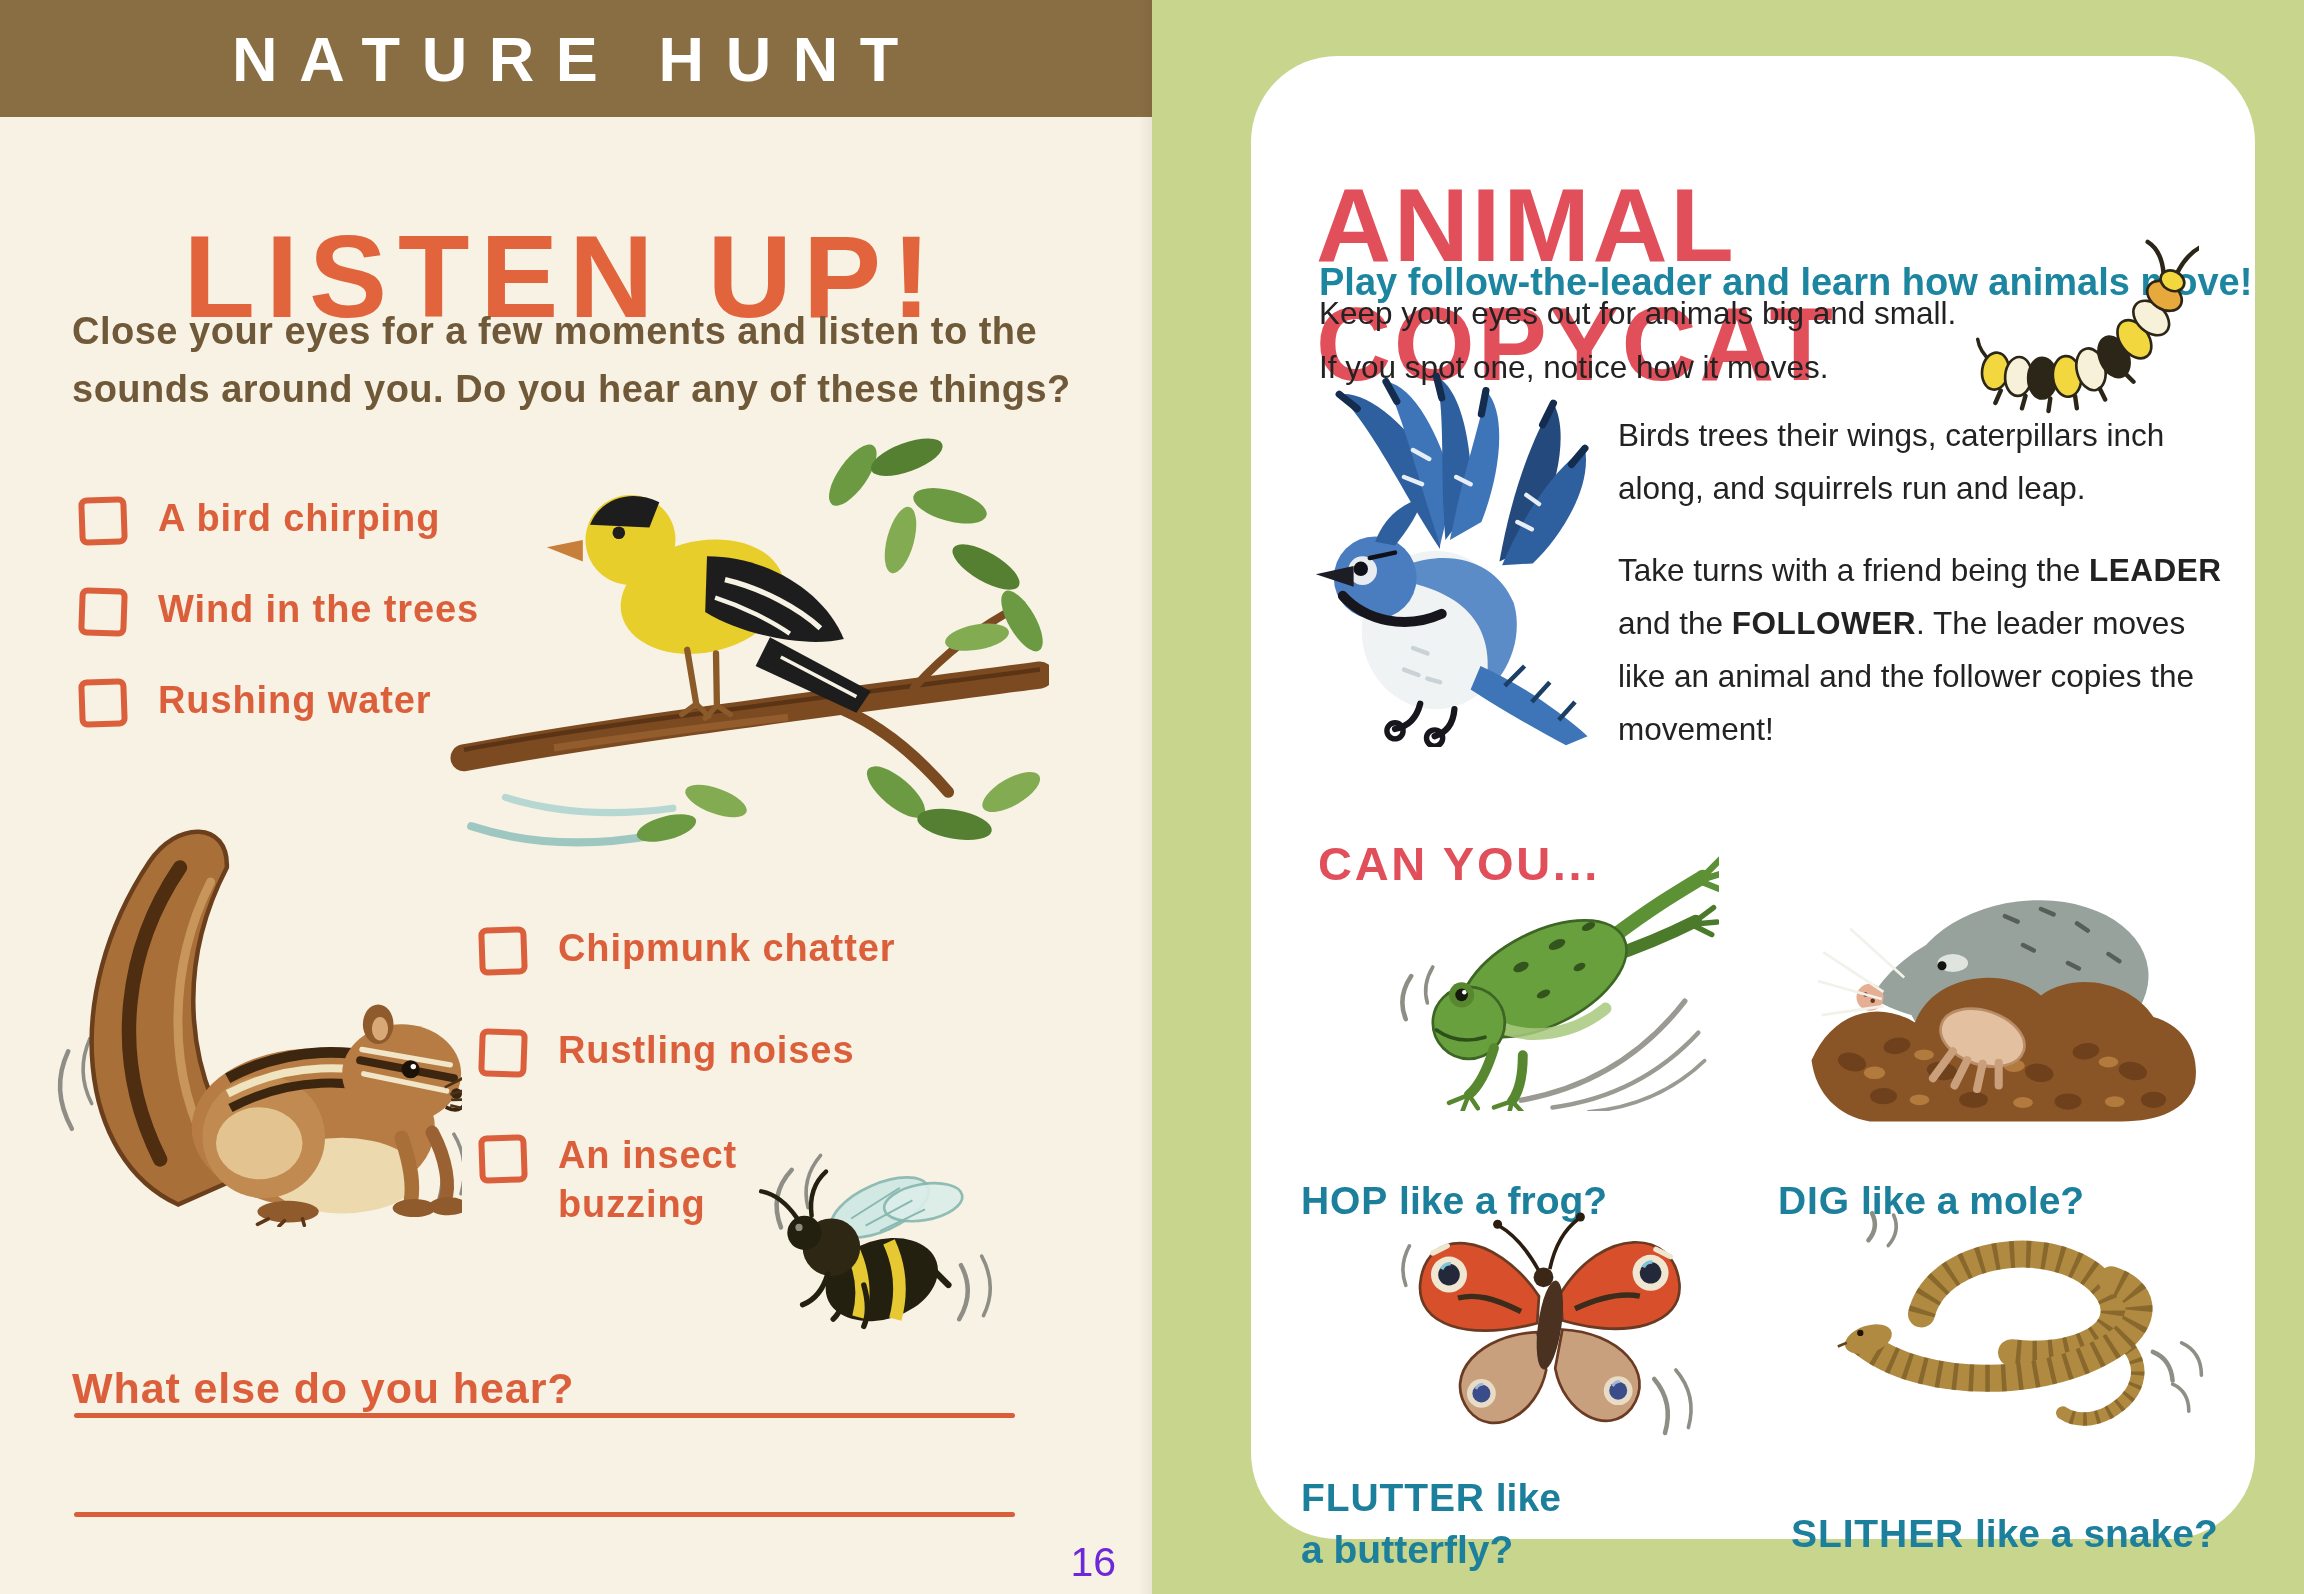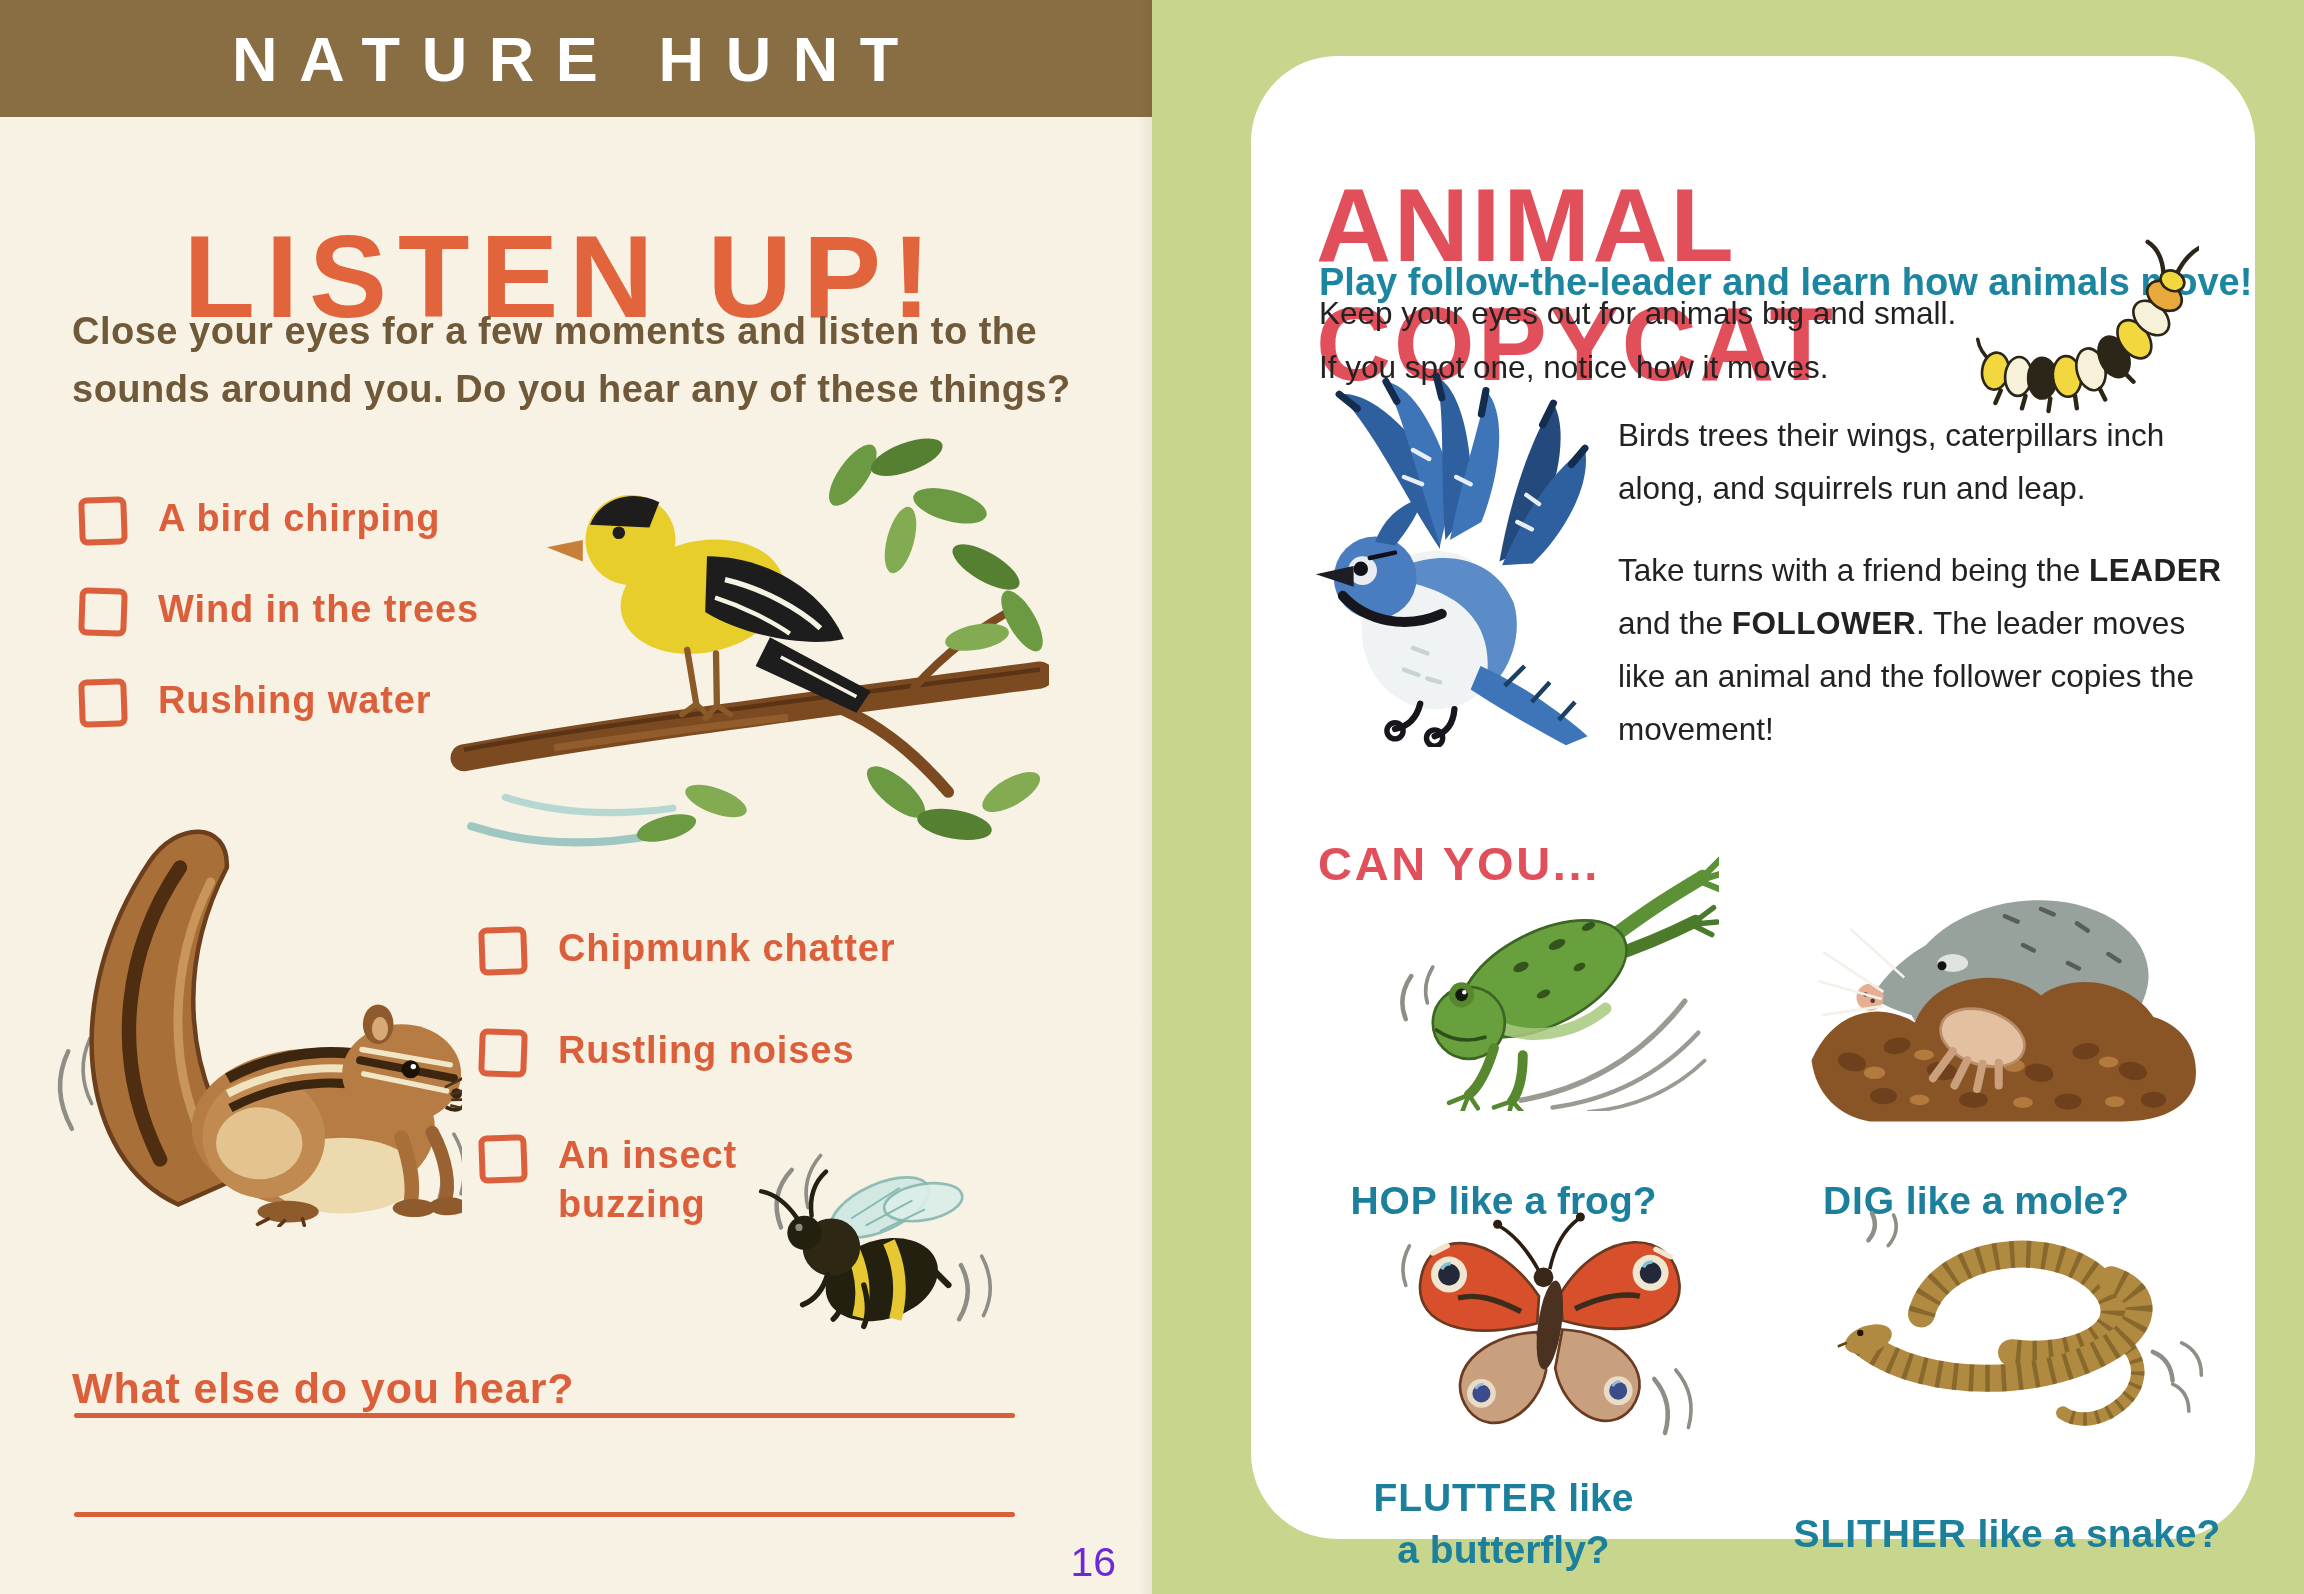--- a/index.html
+++ b/index.html
@@ -42,21 +42,21 @@
         border-radius:86px;}
   .copycat-title{position:absolute;left:65px;top:40px;font-size:104px;font-weight:800;
      letter-spacing:2.7px;color:#e14f5b;}
   .subtitle{position:absolute;left:68px;top:167px;font-size:38px;font-weight:700;color:#1c85a0;}
   .r-intro{position:absolute;left:68px;top:230px;width:666px;font-size:31.5px;line-height:54px;color:#222;}
   .r-para{position:absolute;left:367px;top:353px;width:621px;font-size:31.5px;line-height:53px;color:#222;}
   .r-para p{margin:0 0 29px 0;}
   .bold{font-weight:700;letter-spacing:0.5px;}
   .can-you{position:absolute;left:67px;top:733px;font-size:47px;font-weight:800;
      letter-spacing:2.7px;color:#e14f5b;}
-  .caption{position:absolute;font-size:39px;font-weight:700;color:#1c7f9b;text-align:center;}
+  .caption{position:absolute;font-size:39px;font-weight:700;color:#1c7f9b;}
   .caption .verb{font-weight:800;letter-spacing:0.9px;}
   .cap-hop{left:50px;top:1084px;width:405px;}
   .cap-dig{left:527px;top:1084px;width:396px;}
   .cap-flutter{left:50px;top:1377px;width:405px;line-height:52px;}
   .cap-slither{left:540px;top:1417px;width:432px;}
   .bump{position:absolute;left:527px;top:1490px;width:153px;height:105px;background:#c7d58d;
         border-radius:77px 77px 0 0;text-align:center;}
   .bump span{display:inline-block;margin-top:36px;font-size:36px;color:#6e8747;}
 
   

